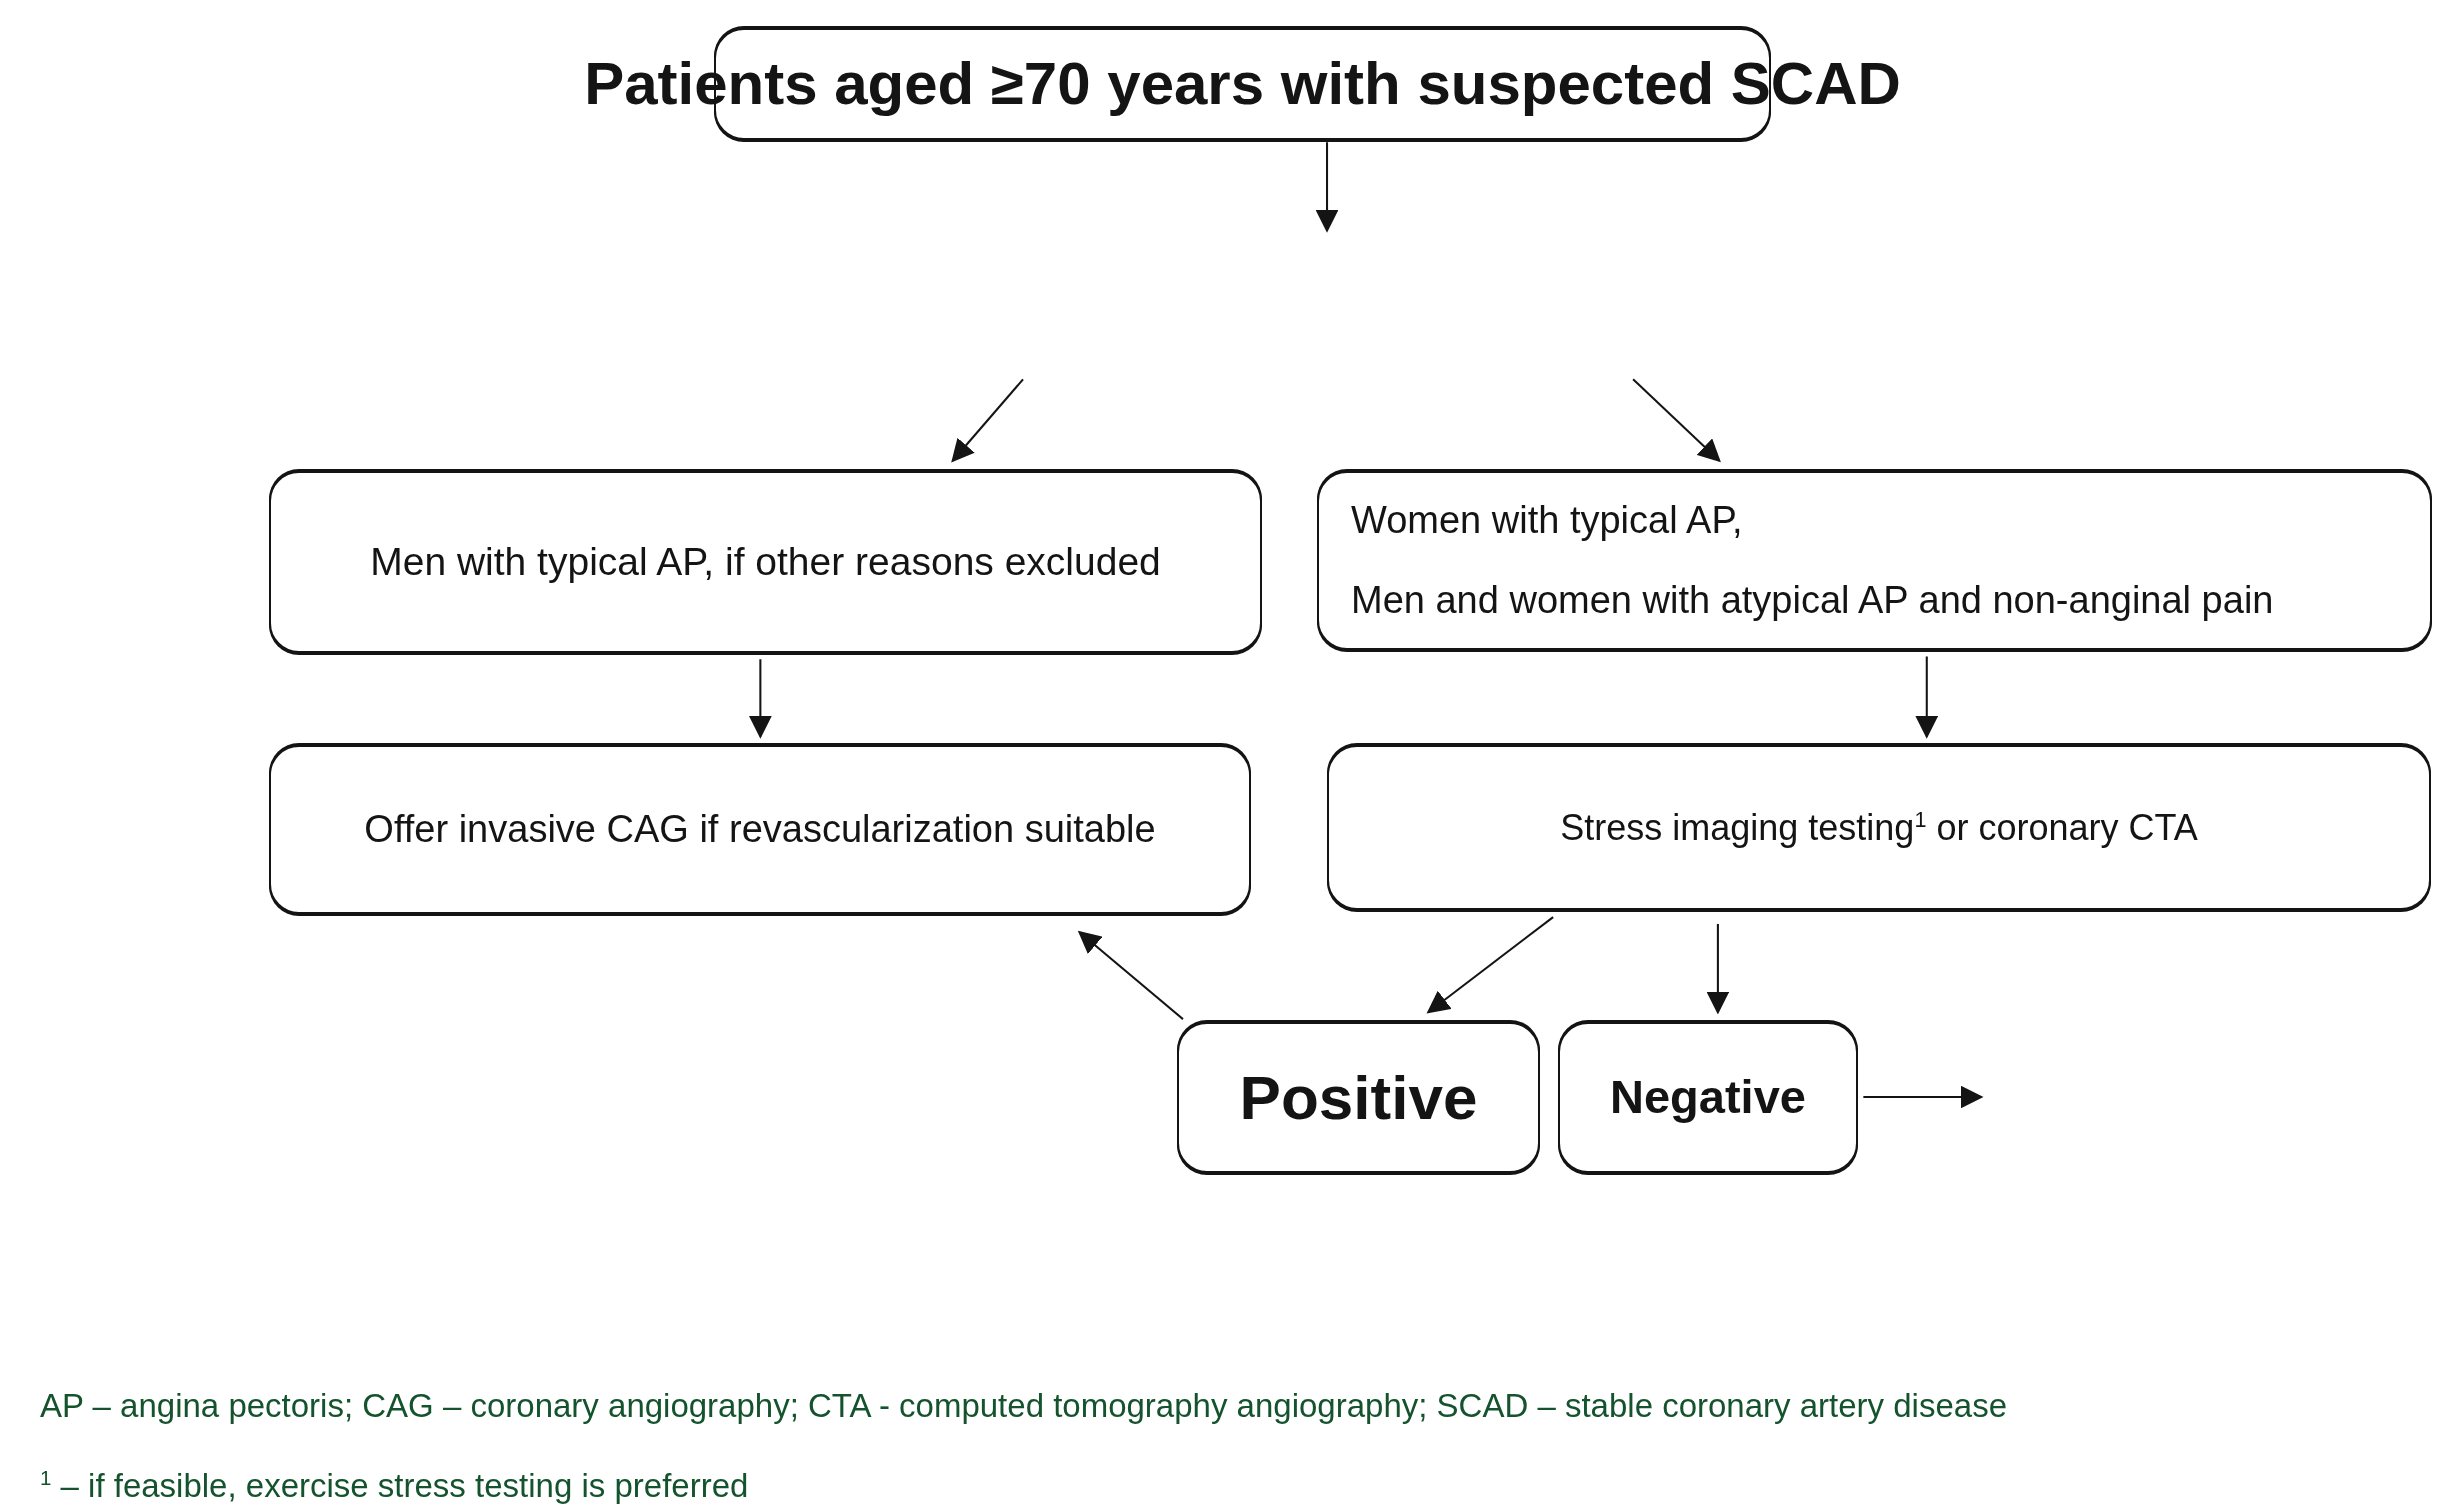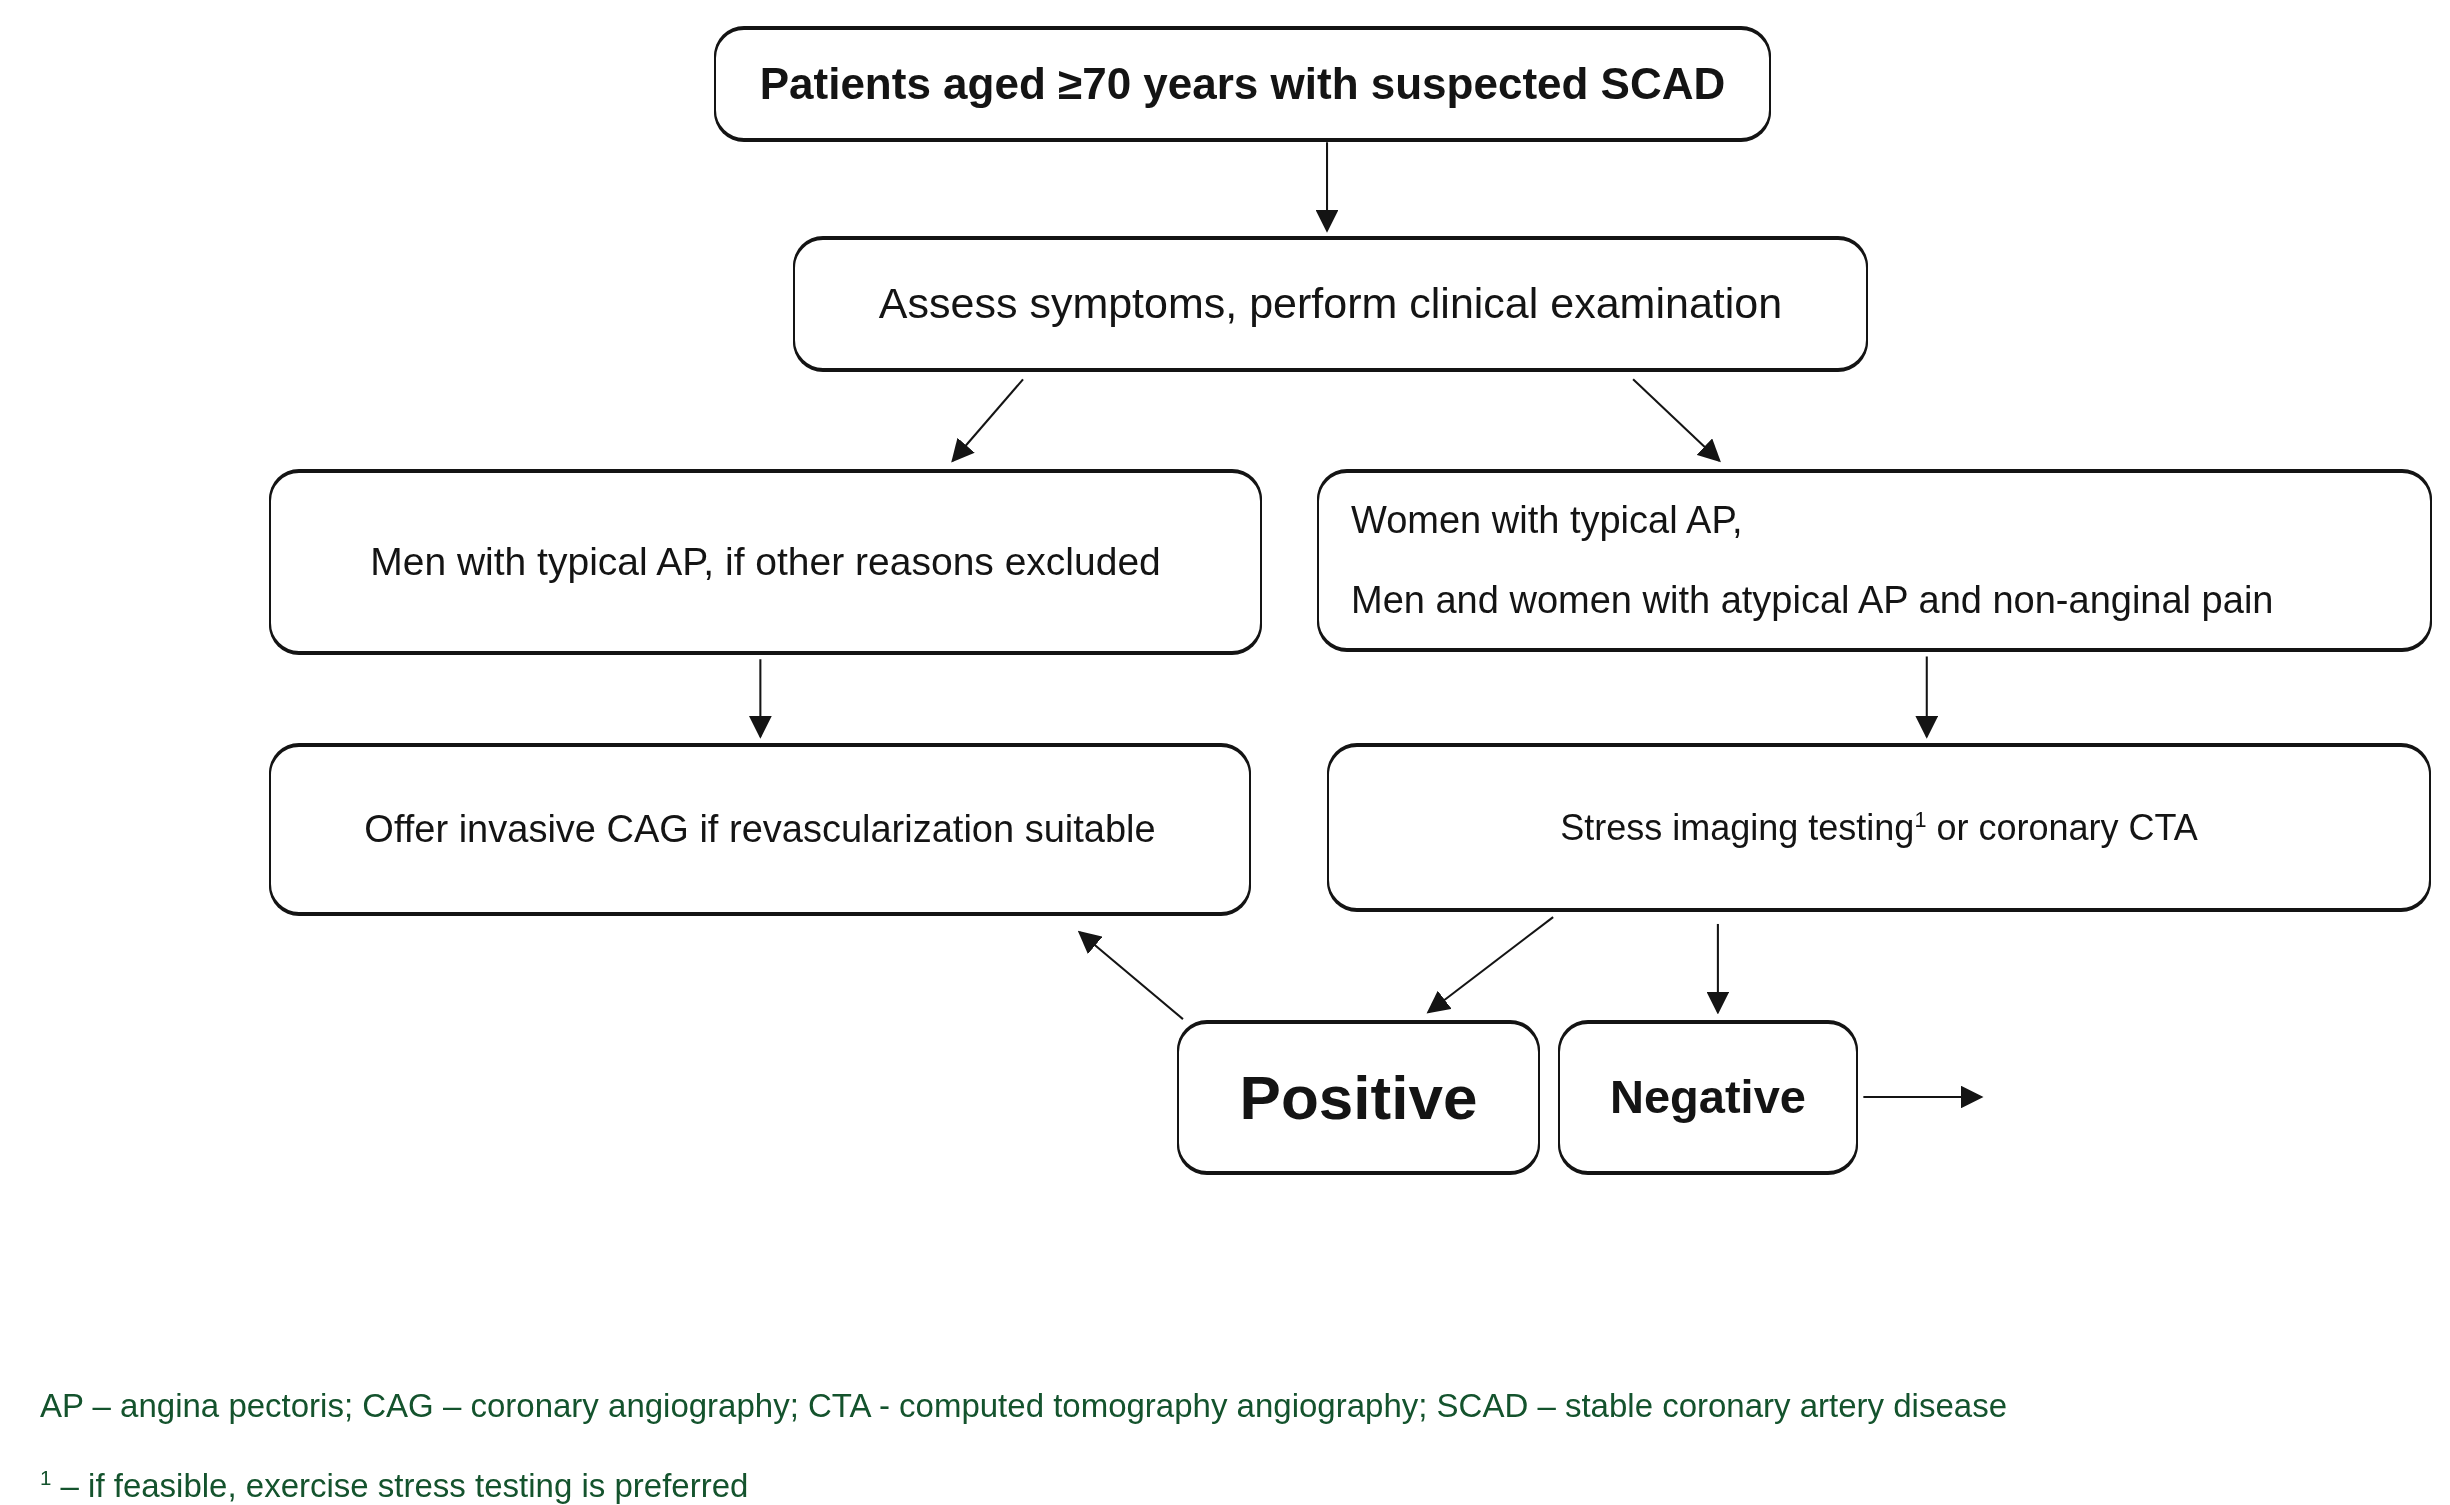--- a/index.html
+++ b/index.html
@@ -26,21 +26,21 @@
     display: flex;
     flex-direction: column;
     justify-content: center;
     align-items: center;
     text-align: center;
     line-height: 1.25;
   }
   .node .node-text { padding: 0 19.3px; white-space: nowrap; }
   .node.left-align { align-items: flex-start; text-align: left; }
 
-  #node-patients { left: 714px; top: 27.6px;  width: 1057px; height: 112px; font-size: 44px; font-weight: bold; }
+  #node-patients { left: 714px; top: 27.6px;  width: 1057px; height: 112px; font-size: 60px; font-weight: bold; }
   #node-assess   { left: 793px; top: 238px; width: 1075px; height: 132px; font-size: 43px; }
   #node-men      { left: 269px;  top: 471px; width: 993px; height: 182px; font-size: 39px; }
   #node-women    { left: 1317px; top: 471px; width: 1115px; height: 179px; font-size: 38px; padding-left: 32px; }
   #node-women .node-line { white-space: nowrap; line-height: 2.1; }
   #node-cag      { left: 269px;  top: 745px; width: 982px; height: 169px; font-size: 38px; }
   #node-stress   { left: 1327px; top: 745px; width: 1104px; height: 165px; font-size: 36px; }
   #node-stress sup { font-size: 60%; line-height: 0; }
   #node-positive { left: 1177px; top: 1022px; width: 363px; height: 151px; font-size: 62px; font-weight: bold; }
   #node-negative { left: 1558px; top: 1022px; width: 300px; height: 151px; font-size: 47px; font-weight: bold; }
   #node-consider { left: 1994px; top: 1022px; width: 434px; height: 270px;
@@ -87,23 +87,20 @@
     <line x1="2253" y1="1330" x2="2072" y2="1468" marker-end="url(#ah)"></line>
     <line x1="2492" y1="1340" x2="2492" y2="1468" marker-end="url(#ah)"></line>
     <line x1="1716" y1="1478" x2="1566" y2="1352" marker-end="url(#ah)"></line>
     <line x1="2703" y1="1591" x2="2874" y2="1591" marker-end="url(#ah)"></line>
   </svg>
 
   <div class="node" id="node-patients">
     <span class="node-text">Patients aged ≥70 years with suspected SCAD</span>
   </div>
 
-  <div class="node" id="node-assess">
-    <span class="node-text">Assess symptoms, perform clinical examination</span>
-  </div>
 
   <div class="node left-align" id="node-women">
     <div class="node-line">Women with typical AP,</div>
     <div class="node-line">Men and women with atypical AP and non-anginal pain</div>
   </div>
 
   <div class="node" id="node-men">
     <span class="node-text">Men with typical AP, if other reasons excluded</span>
   </div>
 

